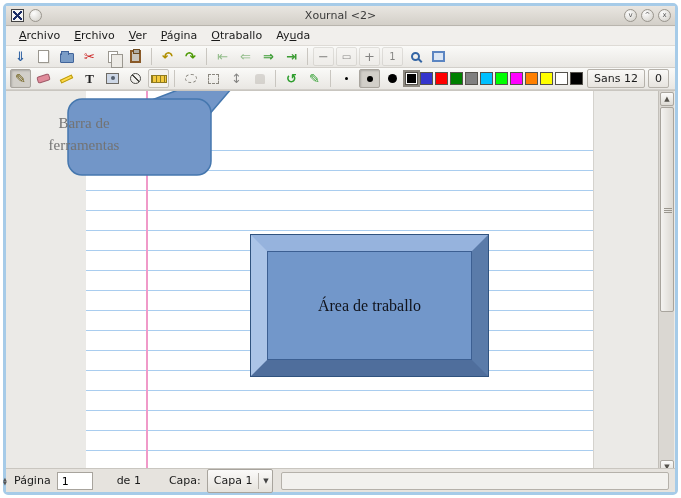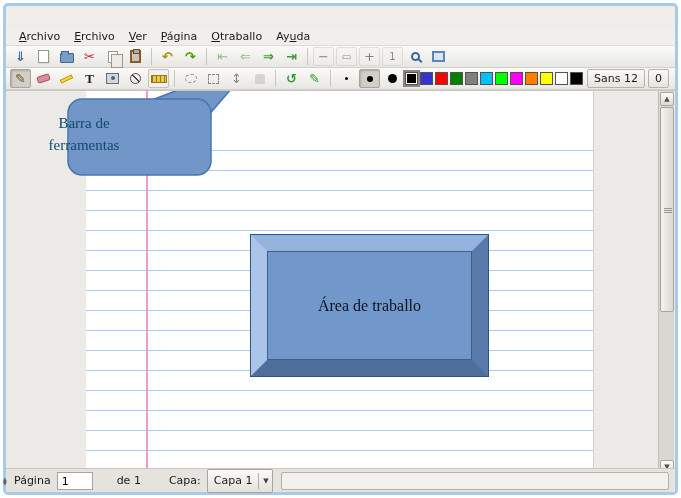--- a/index.html
+++ b/index.html
@@ -18,21 +18,21 @@
     background:linear-gradient(135deg,transparent 44%,#1a2c66 44%,#1a2c66 58%,transparent 58%),
                linear-gradient(45deg,transparent 44%,#1a2c66 44%,#1a2c66 58%,transparent 58%); }
   .tb-circle { width:13px; height:13px; border-radius:50%; border:1px solid #9a968e;
     background:radial-gradient(circle at 35% 30%,#fdfdfd,#cfccc5); margin-left:5px;
     font-size:7px; line-height:11px; text-align:center; color:#555; }
   .title-text { position:absolute; left:0; right:0; text-align:center; font-size:11px; color:#3a3a3a; }
   .win-controls { position:absolute; right:4px; top:3px; display:flex; gap:4px; }
 
   
   .menubar { position:absolute; left:0; top:21px; right:0; height:19px; background:#f1efec;
-    display:flex; align-items:center; padding-left:6px; gap:0; border-bottom:1px solid #dedbd6; }
+    display:flex; align-items:flex-start; padding-left:6px; gap:0; border-bottom:1px solid #dedbd6; }
   .menu-item { font-size:11px; color:#1a1a1a; padding:2px 7px; cursor:default; }
   .menu-item .mn { text-decoration:underline; }
 
   
   .toolbar { position:absolute; left:0; right:0; display:flex; align-items:center;
     background:linear-gradient(#fafaf8,#e9e7e3); border-bottom:1px solid #d2cfca; }
   .toolbar1 { top:40px; height:22px; padding-left:3px; }
   .toolbar2 { top:62px; height:22px; padding-left:3px; }
   .tbtn { width:21px; height:19px; display:flex; align-items:center; justify-content:center;
     border:1px solid transparent; border-radius:2px; margin:0 1px; position:relative; }
@@ -96,21 +96,21 @@
   .varrow { position:absolute; left:1px; width:14px; height:14px; background:linear-gradient(#fbfbfa,#dedbd5);
     border:1px solid #aaa69f; border-radius:2px; font-size:7px; text-align:center; line-height:12px; color:#55524c; }
   .vthumb { position:absolute; left:1px; top:16px; width:14px; height:205px;
     background:linear-gradient(90deg,#f4f3f1,#dcd9d3); border:1px solid #a8a49d; border-radius:2px; }
   .vgrip { position:absolute; left:3px; top:50%; width:8px; height:5px; margin-top:-2px;
     background:repeating-linear-gradient(to bottom,#9a968e 0 1px,transparent 1px 2px); }
 
   
   .callout-svg { position:absolute; left:55px; top:-39px; width:210px; height:135px; overflow:visible; }
   .callout-text { position:absolute; left:18px; top:22px; width:120px; text-align:center;
-    font-family:"Liberation Serif","DejaVu Serif",serif; font-size:15px; color:#0c4a6e; line-height:1.45; }
+    font-family:"Liberation Serif","DejaVu Serif",serif; font-size:15px; color:#737373; line-height:1.45; }
 
   
   .workbox { position:absolute; left:245px; top:144px; width:237px; height:141px;
     border:16px solid; border-color:#96b3dd #5a7ba9 #4f6e9c #abc4e7;
     outline:1px solid #30537f; background:#7297ca; }
   .workbox-face { position:absolute; left:0; top:0; right:0; bottom:0;
     border:1px solid #3c5f92; display:flex; align-items:center; justify-content:center;
     font-family:"Liberation Serif","DejaVu Serif",serif; font-size:16px; color:#10131c; }
 
   
@@ -126,20 +126,30 @@
     display:flex; align-items:center; justify-content:center; font-size:7px; color:#444; }
   .status-rest { flex:1; height:18px; margin:0 6px 0 8px; background:#f2f1ee;
     border:1px solid #b5b1aa; border-radius:2px; }
   .lbl { margin-left:24px; }
 </style>
 </head>
 <body>
 
 <div class="window">
 
+  <div class="titlebar">
+    <div class="app-icon"></div>
+    <div class="tb-circle"></div>
+    <div class="title-text">Xournal &lt;2&gt;</div>
+    <div class="win-controls">
+      <div class="tb-circle" style="margin:0">v</div>
+      <div class="tb-circle" style="margin:0">^</div>
+      <div class="tb-circle" style="margin:0">x</div>
+    </div>
+  </div>
 
   <div class="menubar">
     <div class="menu-item"><span></span><span class="mn">A</span><span>rchivo</span></div>
     <div class="menu-item"><span></span><span class="mn">E</span><span>rchivo</span></div>
     <div class="menu-item"><span></span><span class="mn">V</span><span>er</span></div>
     <div class="menu-item"><span></span><span class="mn">P</span><span>ágina</span></div>
     <div class="menu-item"><span></span><span class="mn">O</span><span>traballo</span></div>
     <div class="menu-item"><span>Ay</span><span class="mn">u</span><span>da</span></div>
   </div>
 

